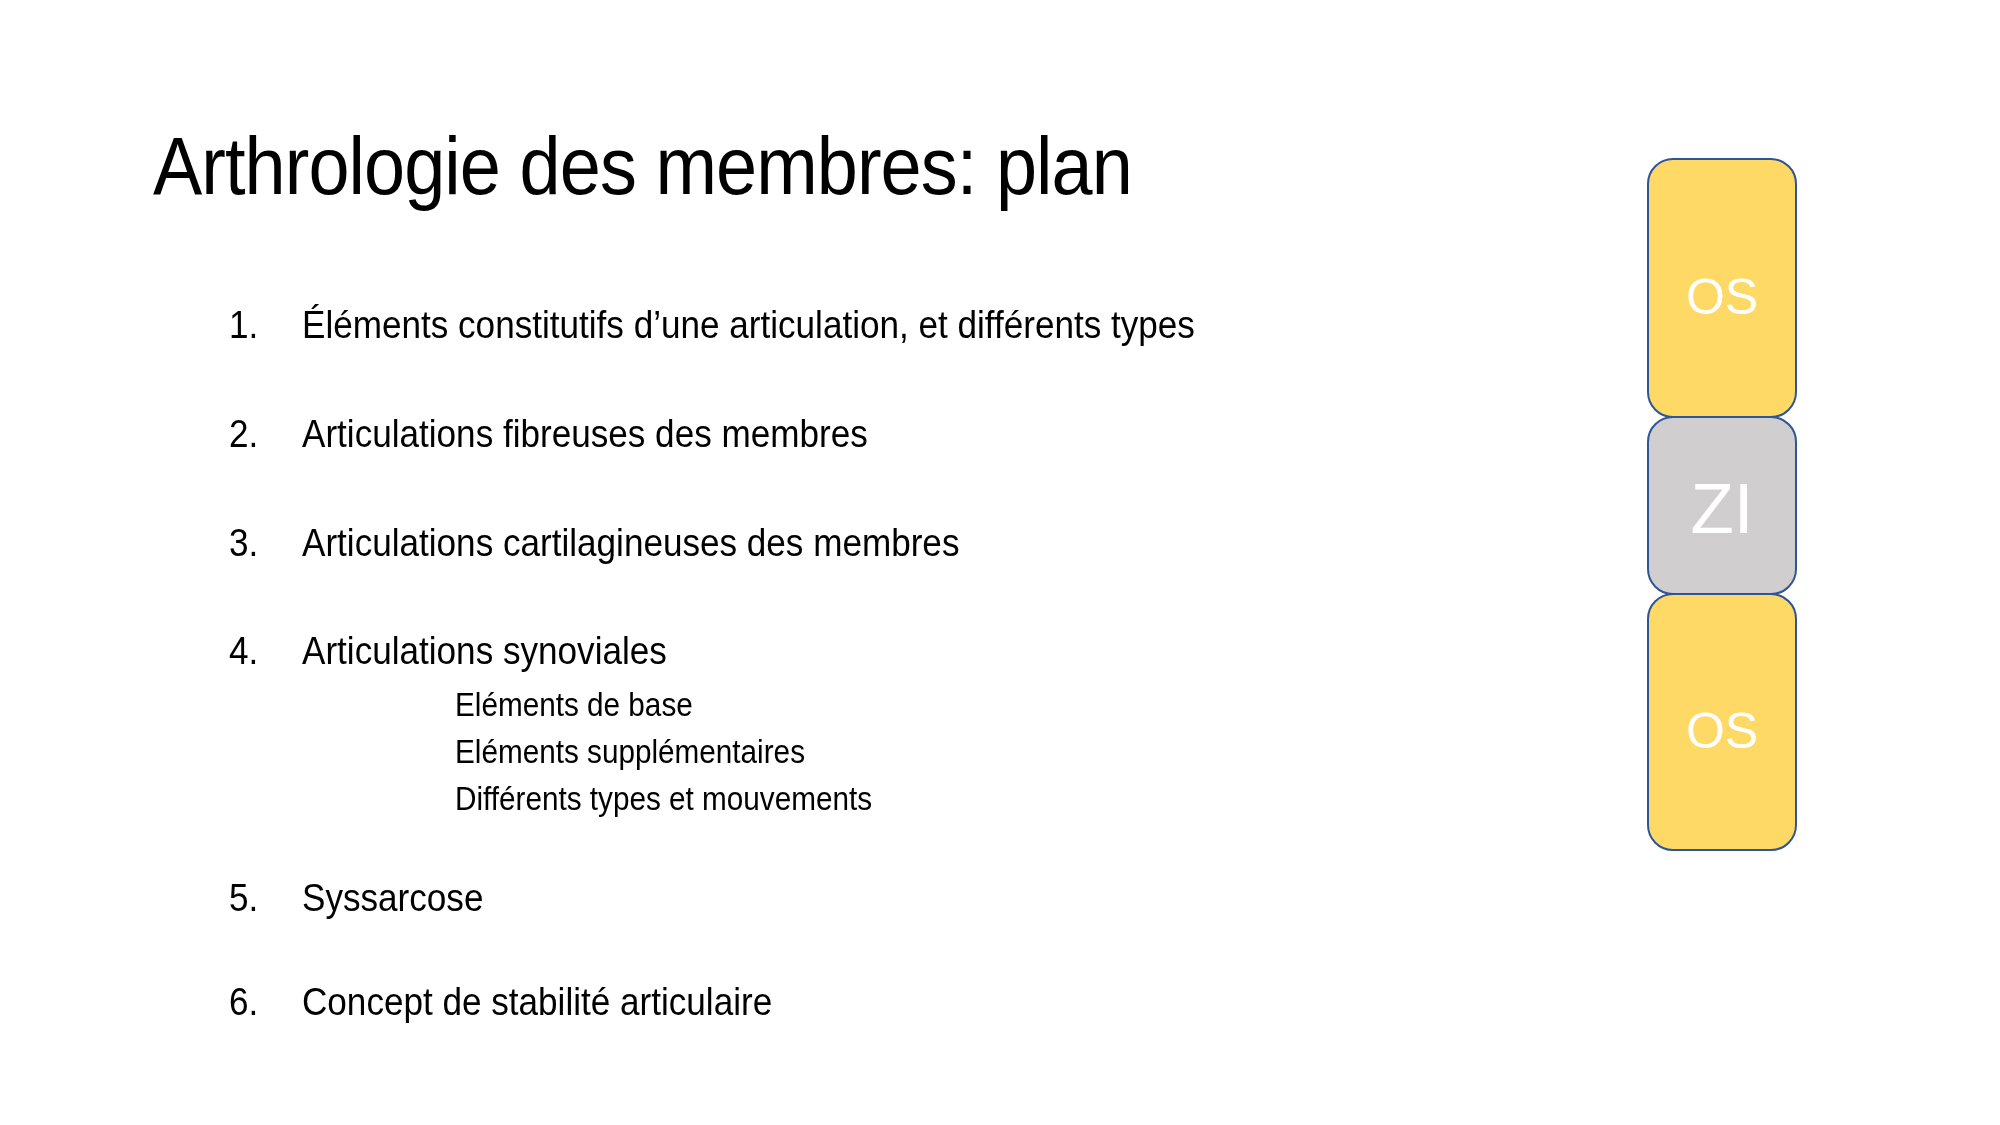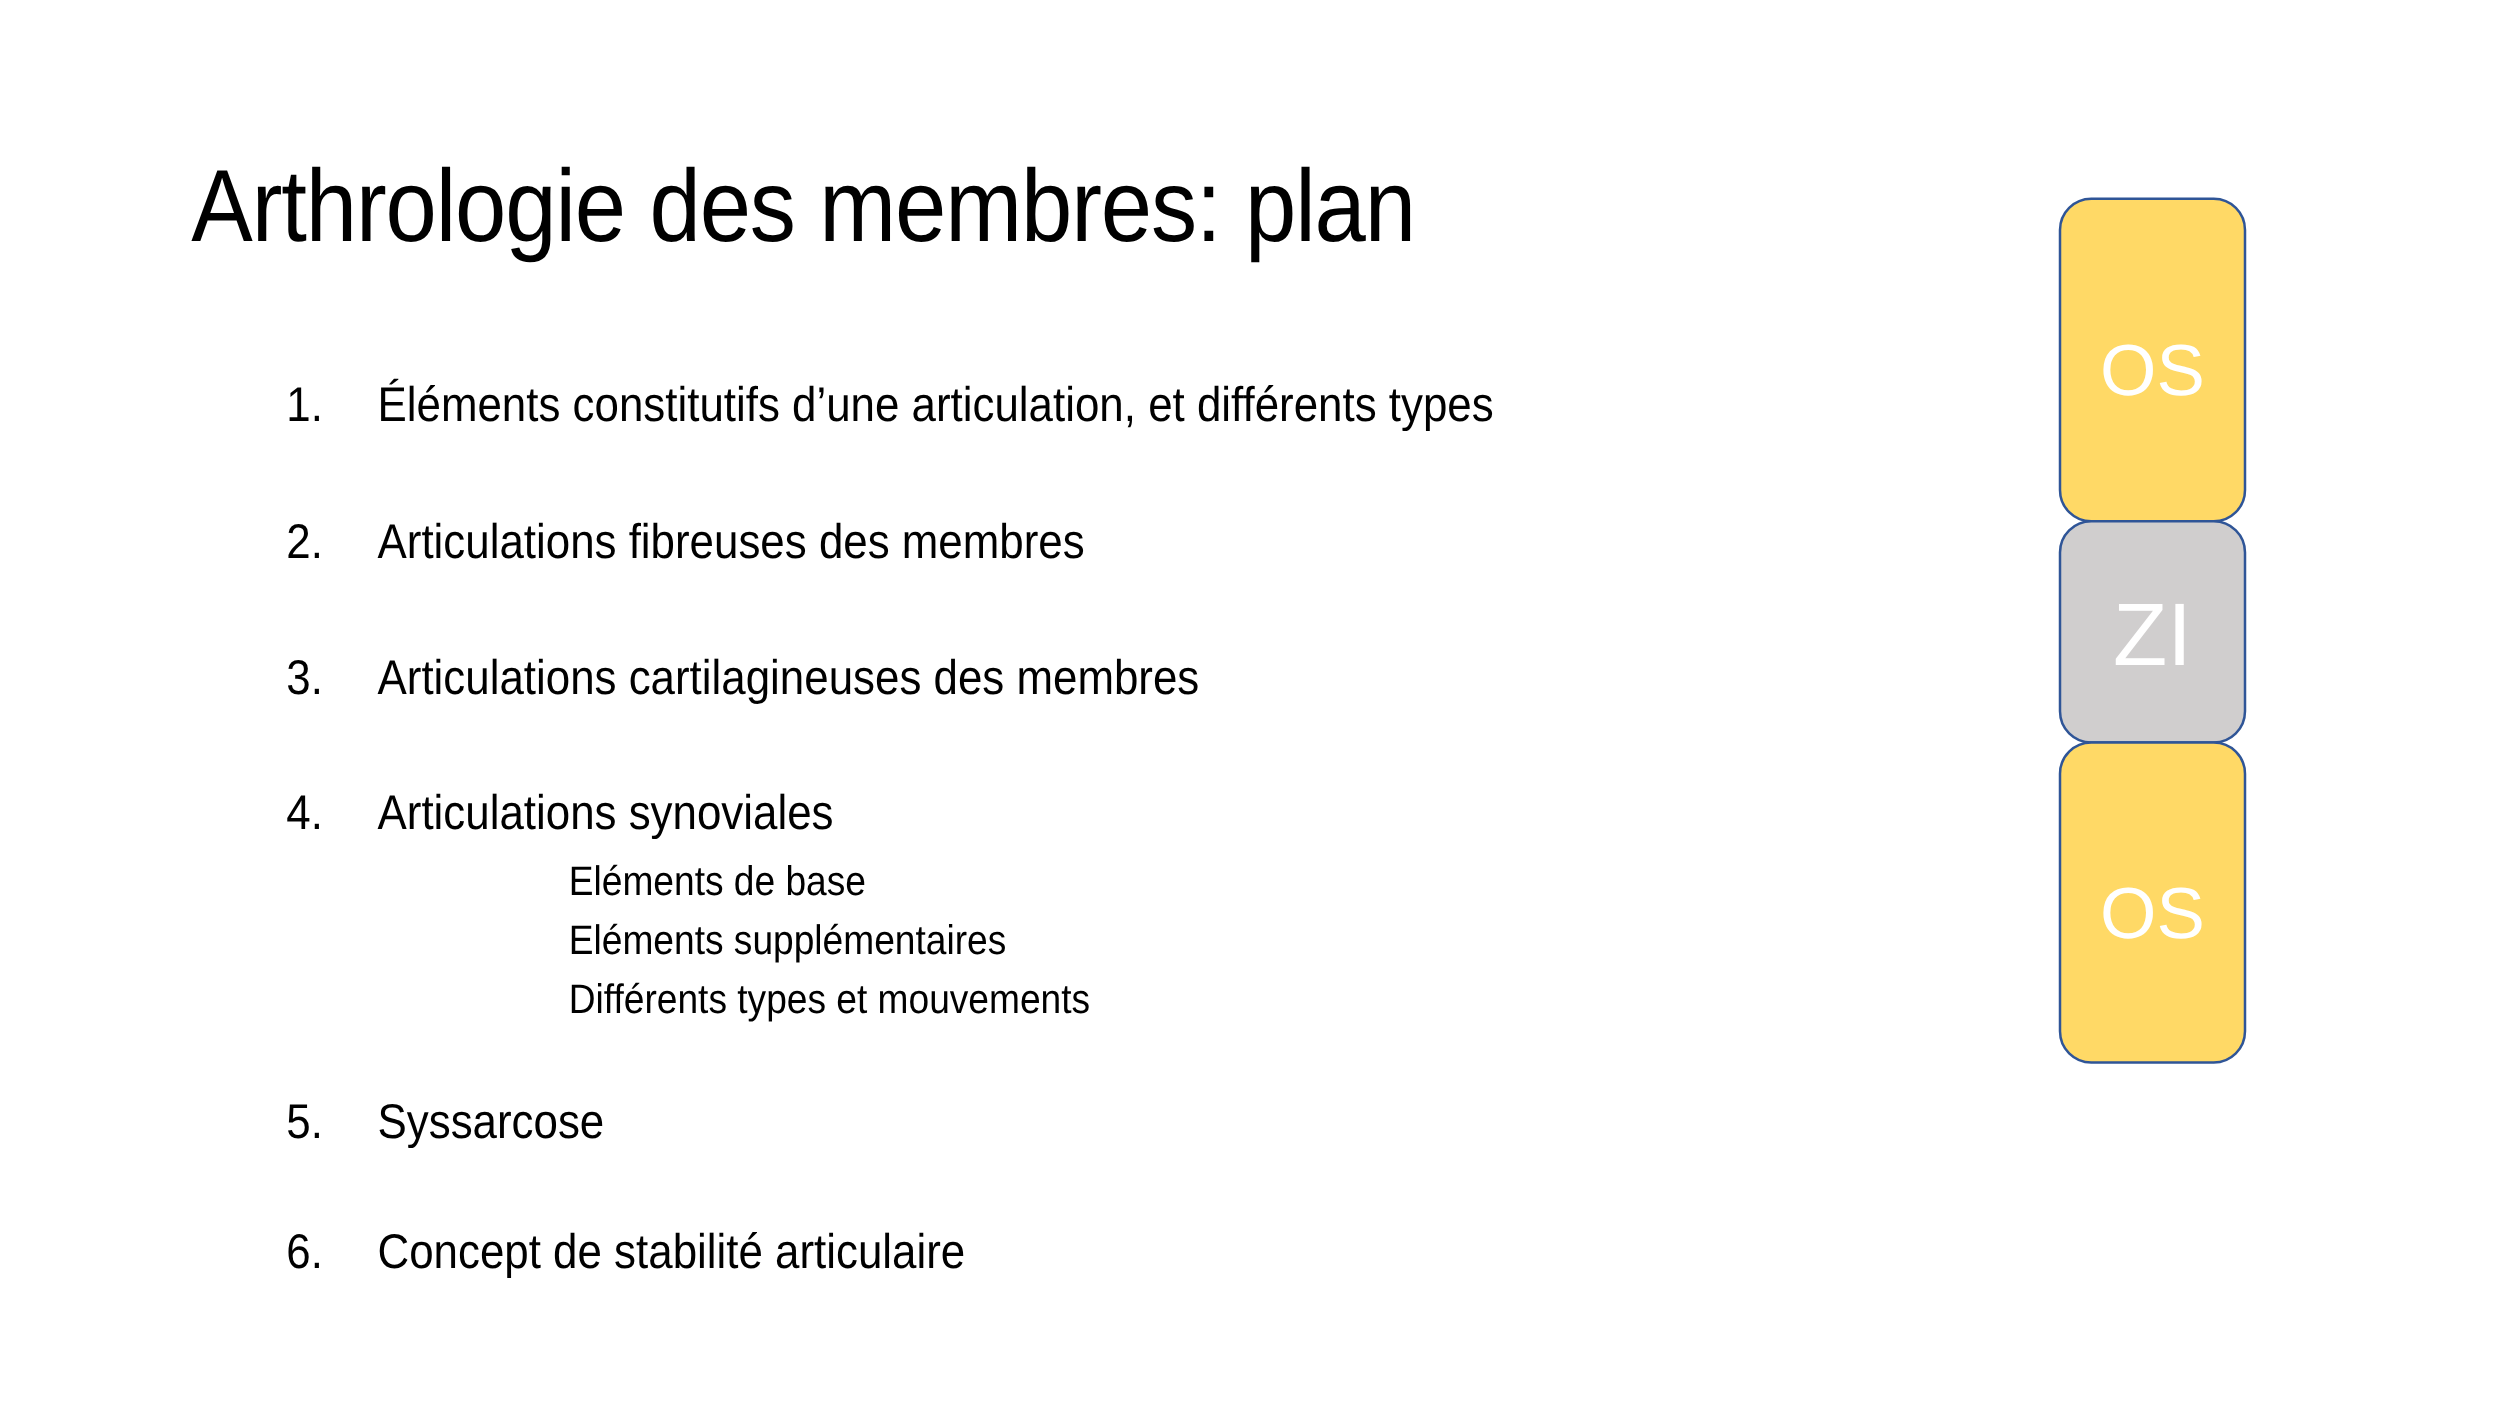--- a/index.html
+++ b/index.html
@@ -84,21 +84,21 @@
       color: #ffffff;
     }
     .block .block-label {
       line-height: 1;
       white-space: nowrap;
     }
     .block.bone {
       background: #FFD966;
     }
     .block.bone .block-label {
-      font-size: 58px;
+      font-size: 50px;
       font-weight: 400;
       margin-top: 18px;
     }
     .block.zone {
       background: #D0CECE;
     }
     .block.zone .block-label {
       font-size: 71px;
       font-weight: 400;
       margin-top: 6px;

